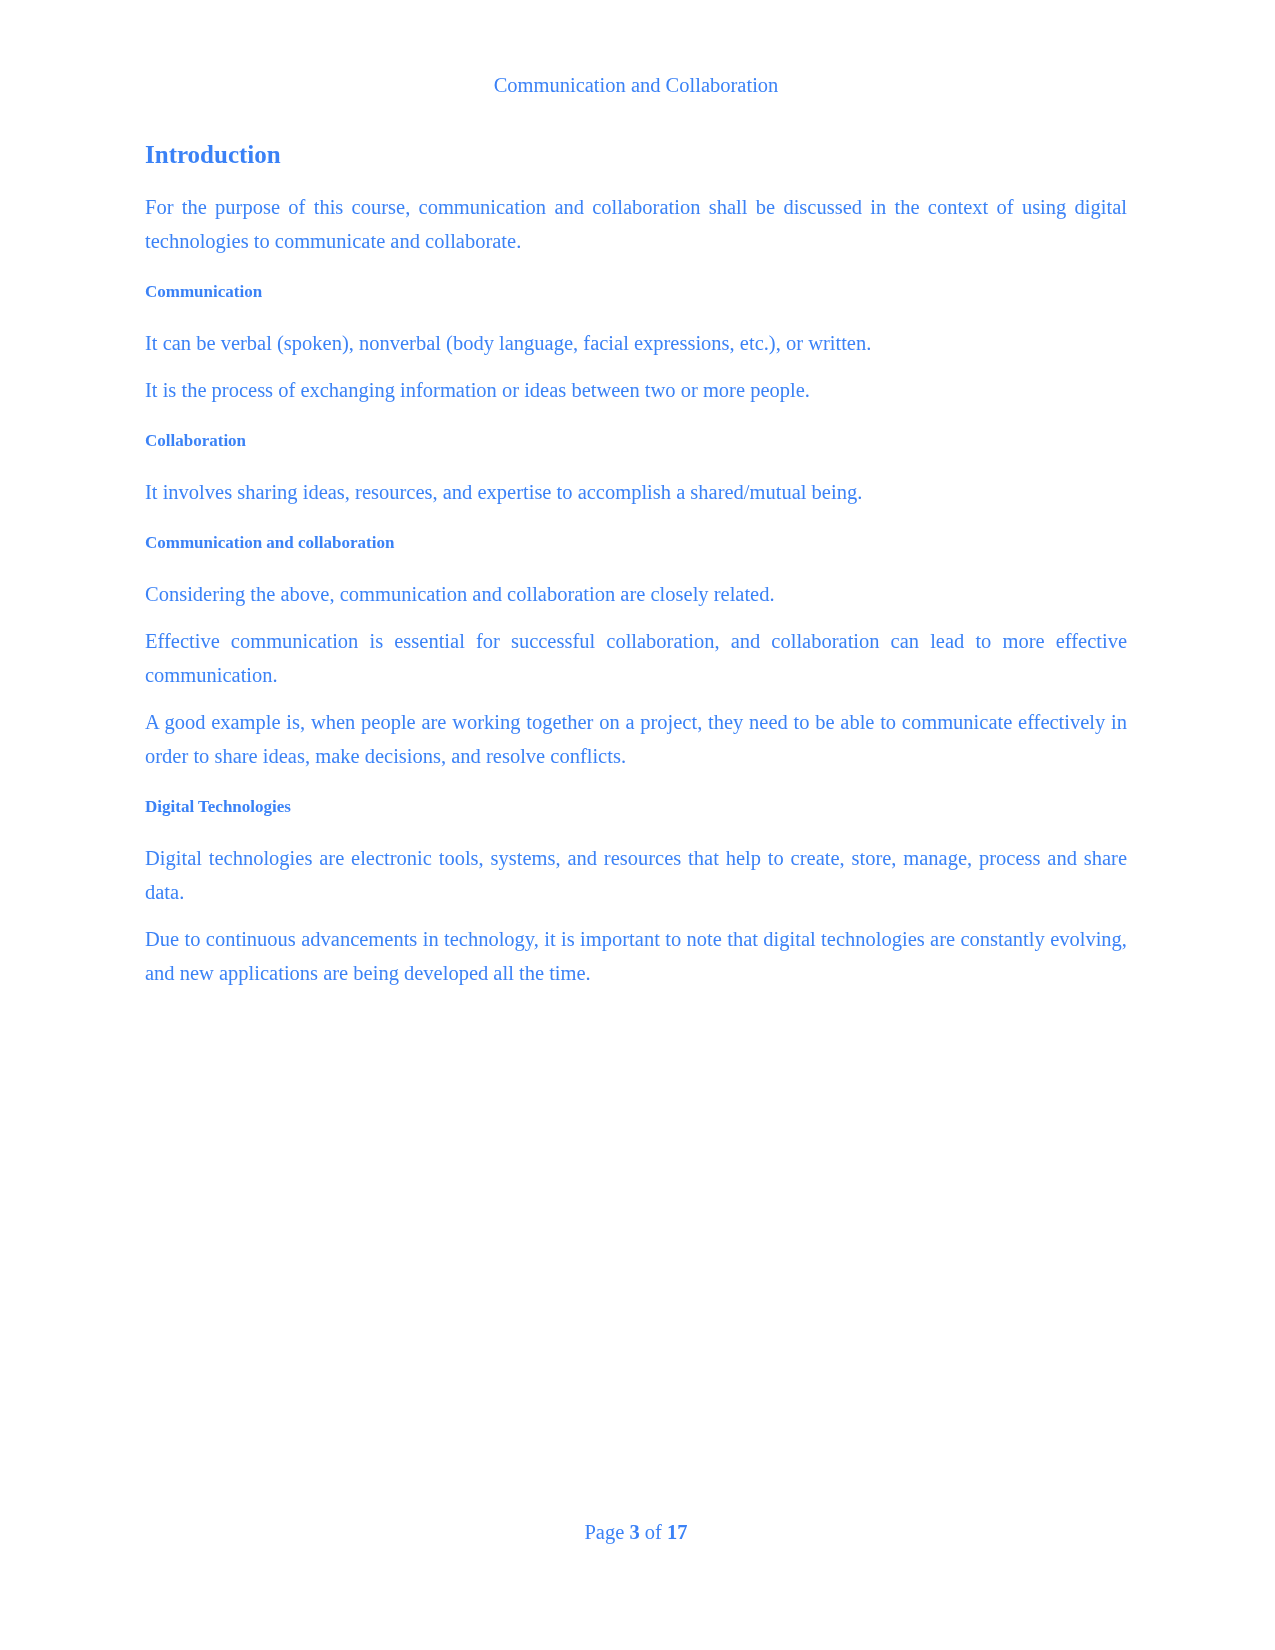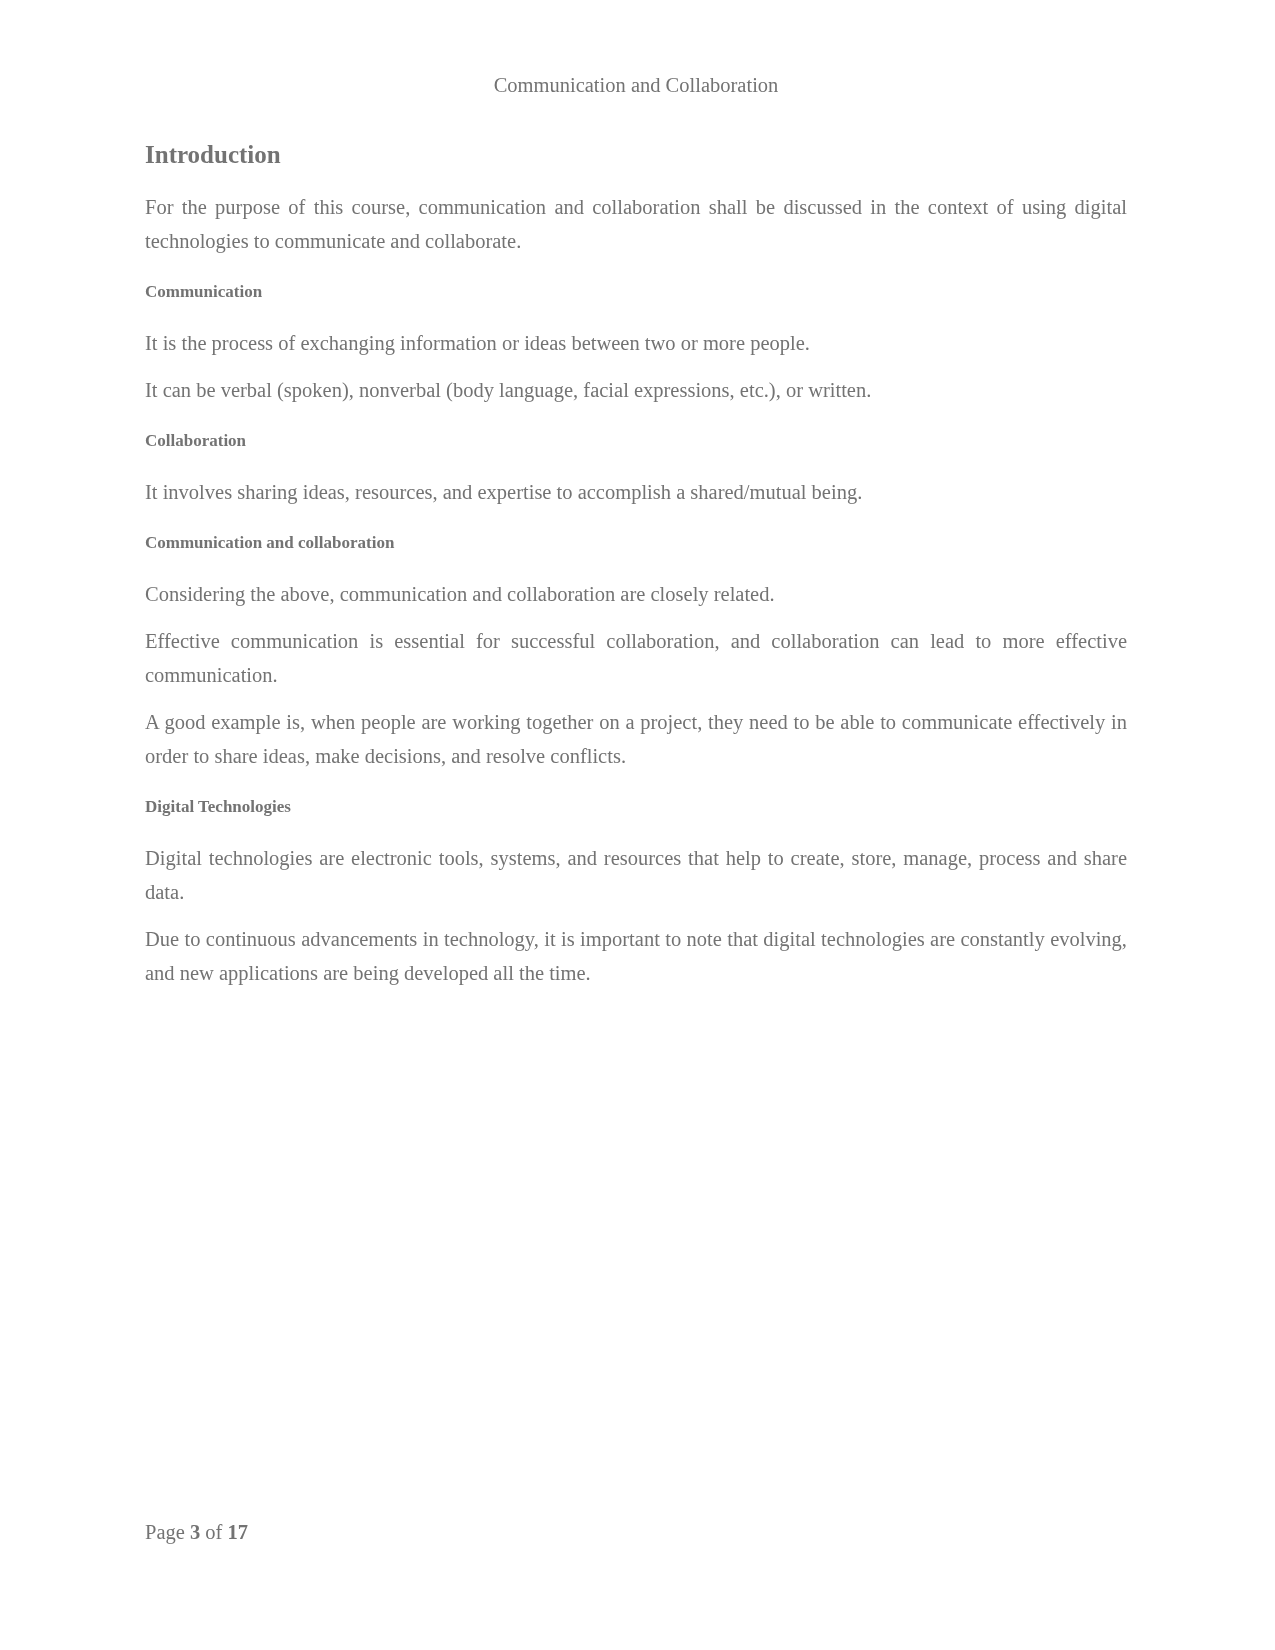--- a/index.html
+++ b/index.html
@@ -6,21 +6,21 @@
     margin: 0;
     padding: 0;
     background: #ffffff;
   }
   .page {
     position: relative;
     width: 1275px;
     height: 1650px;
     background: #ffffff;
     font-family: "Liberation Serif", "DejaVu Serif", serif;
-    color: #737373;
+    color: #3b82f6;
     overflow: hidden;
   }
   .doc-header {
     position: absolute;
     top: 64px;
     left: 145px;
     width: 982px;
     text-align: center;
     font-size: 20.5px;
     line-height: 42px;
@@ -50,40 +50,40 @@
     margin: 0 0 13px 0;
     text-align: justify;
   }
   .doc-footer {
     position: absolute;
     top: 1511px;
     left: 145px;
     width: 982px;
     font-size: 20.5px;
     line-height: 42px;
-    text-align: left;
+    text-align: center;
   }
   .doc-footer span { display: inline; }
   .doc-footer .bold { font-weight: bold; }
   .sp { white-space: pre; }
 </style>
 </head>
 <body>
 
 <div class="page">
 
   <div class="doc-header">Communication and Collaboration</div>
 
   <div class="doc-content">
     <h1 class="main-heading">Introduction</h1>
     <div>
         <p class="block-paragraph">For the purpose of this course, communication and collaboration shall be discussed in the context of using digital technologies to communicate and collaborate.</p>
         <h2 class="block-heading">Communication</h2>
+        <p class="block-paragraph">It can be verbal (spoken), nonverbal (body language, facial expressions, etc.), or written.</p>
         <p class="block-paragraph">It is the process of exchanging information or ideas between two or more people.</p>
-        <p class="block-paragraph">It can be verbal (spoken), nonverbal (body language, facial expressions, etc.), or written.</p>
         <h2 class="block-heading">Collaboration</h2>
         <p class="block-paragraph">It involves sharing ideas, resources, and expertise to accomplish a shared/mutual being.</p>
         <h2 class="block-heading">Communication and collaboration</h2>
         <p class="block-paragraph">Considering the above, communication and collaboration are closely related.</p>
         <p class="block-paragraph">Effective communication is essential for successful collaboration, and collaboration can lead to more effective communication.</p>
         <p class="block-paragraph">A good example is, when people are working together on a project, they need to be able to communicate effectively in order to share ideas, make decisions, and resolve conflicts.</p>
         <h2 class="block-heading">Digital Technologies</h2>
         <p class="block-paragraph">Digital technologies are electronic tools, systems, and resources that help to create, store, manage, process and share data.</p>
         <p class="block-paragraph">Due to continuous advancements in technology, it is important to note that digital technologies are constantly evolving, and new applications are being developed all the time.</p>
       </div>

